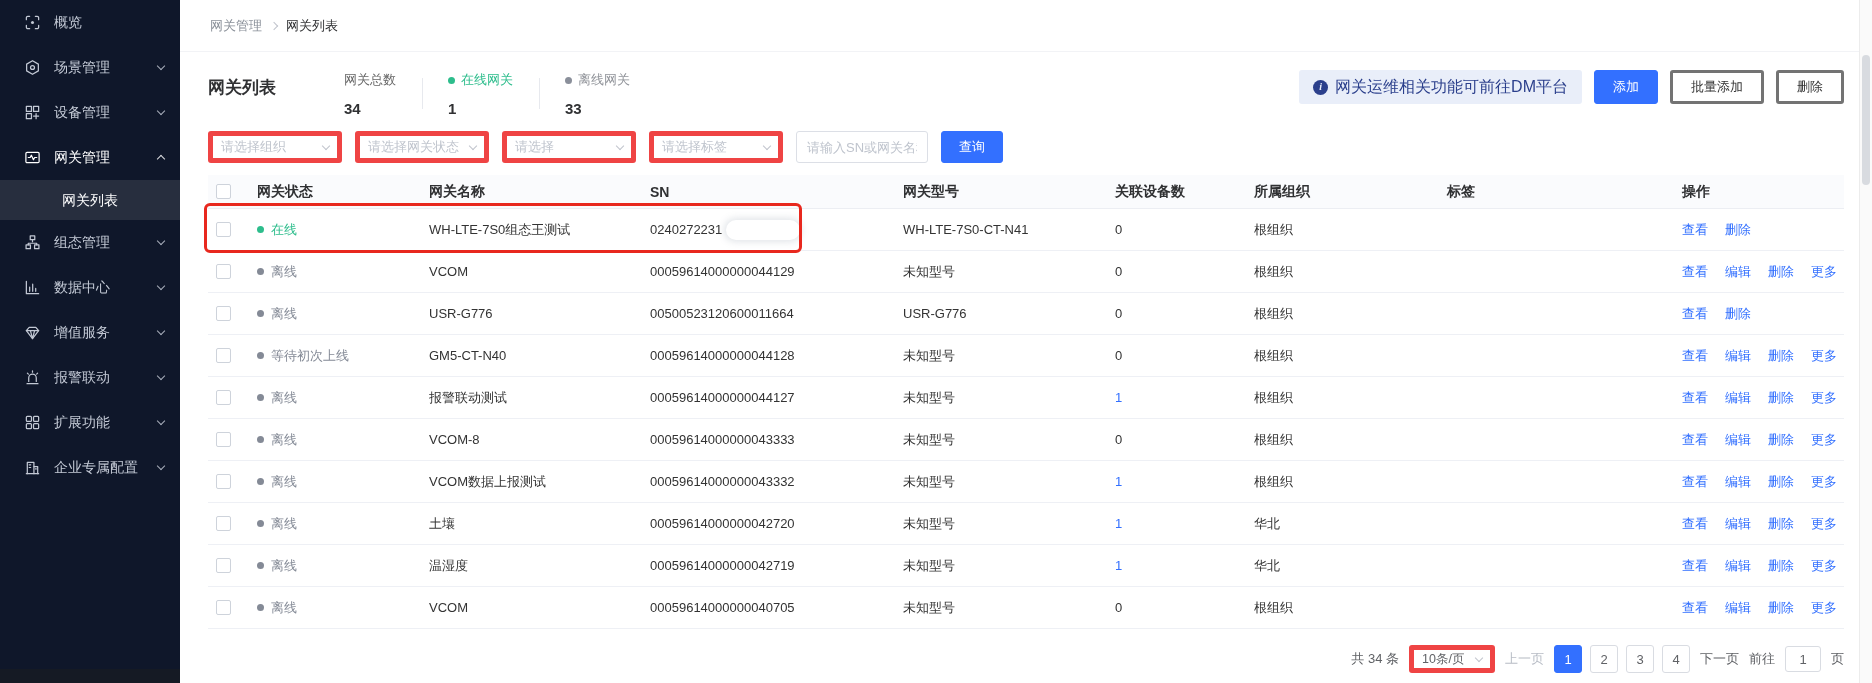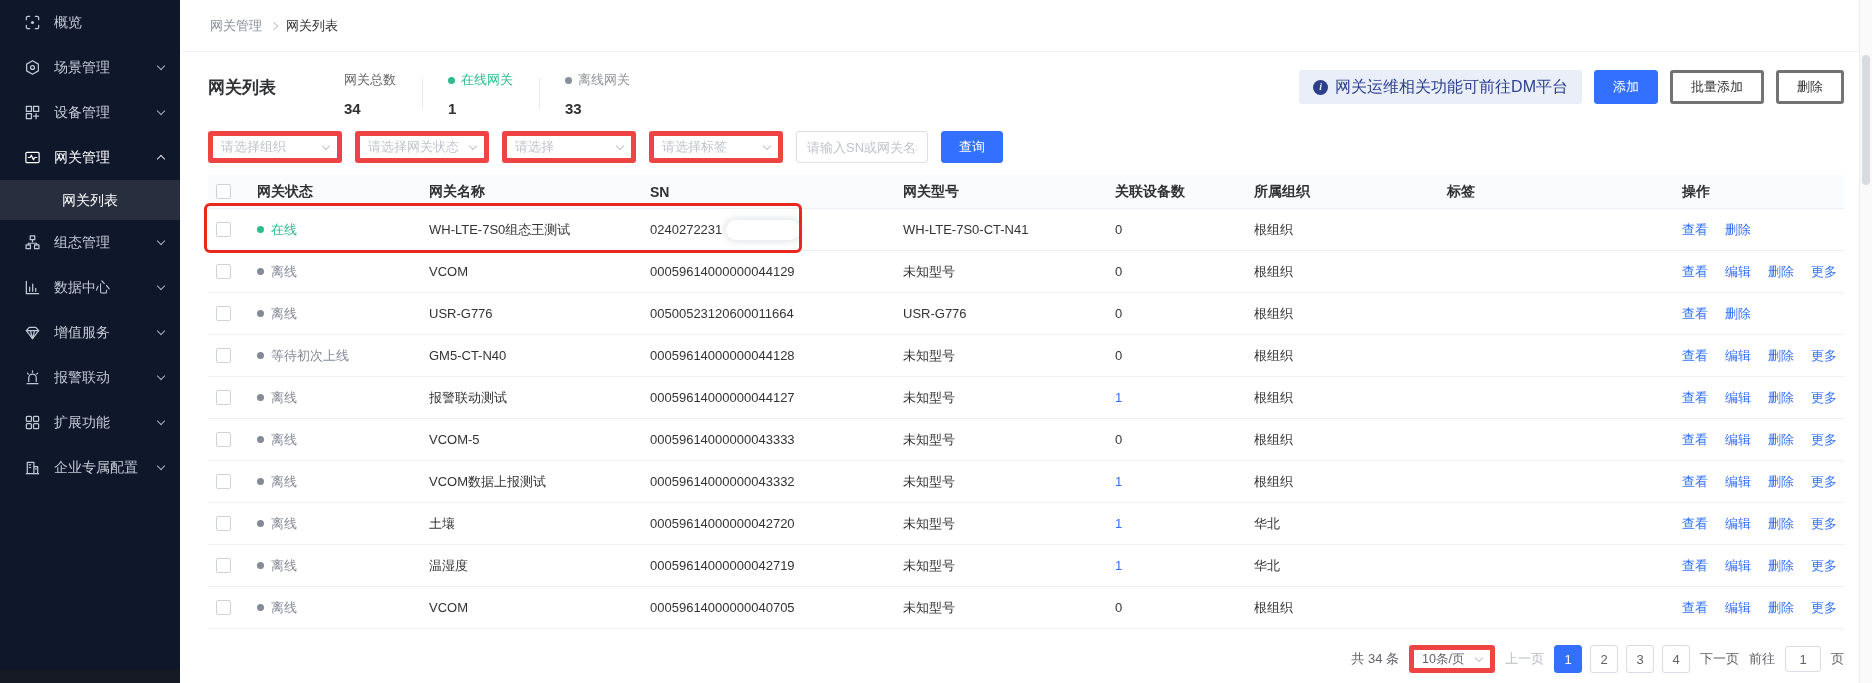--- a/index.html
+++ b/index.html
@@ -408,21 +408,21 @@
         <div class="t-row">
           <div>
             <div class="cb"></div>
           </div>
           <div>
             <div class="status offline">
               <span class="st-dot"></span>
               <span>离线</span>
             </div>
           </div>
-          <div>VCOM-5</div>
+          <div>VCOM-8</div>
           <div class="sn-cell">
             <span>00059614000000043333</span>
           </div>
           <div>未知型号</div>
           <div><span class="devices">0</span></div>
           <div>根组织</div>
           <div></div>
           <div class="ops">
             <span class="op-link">查看</span>
             <span class="op-link">编辑</span>

